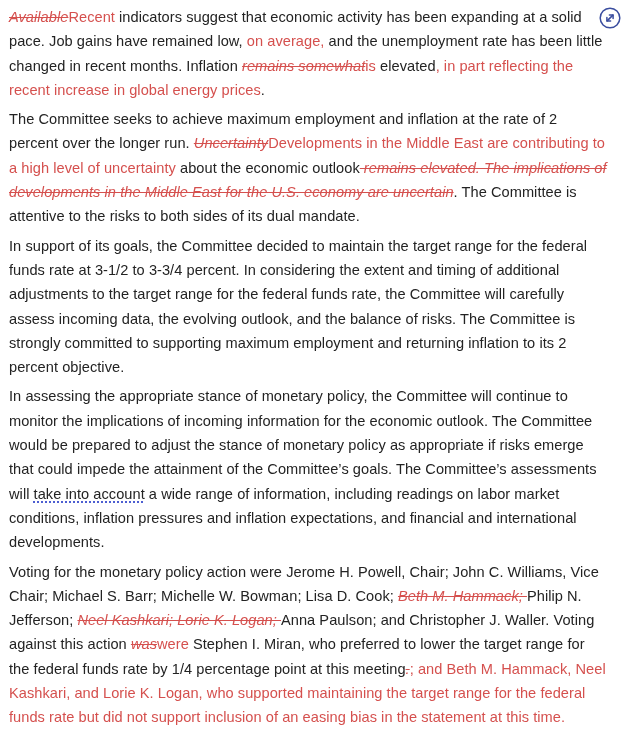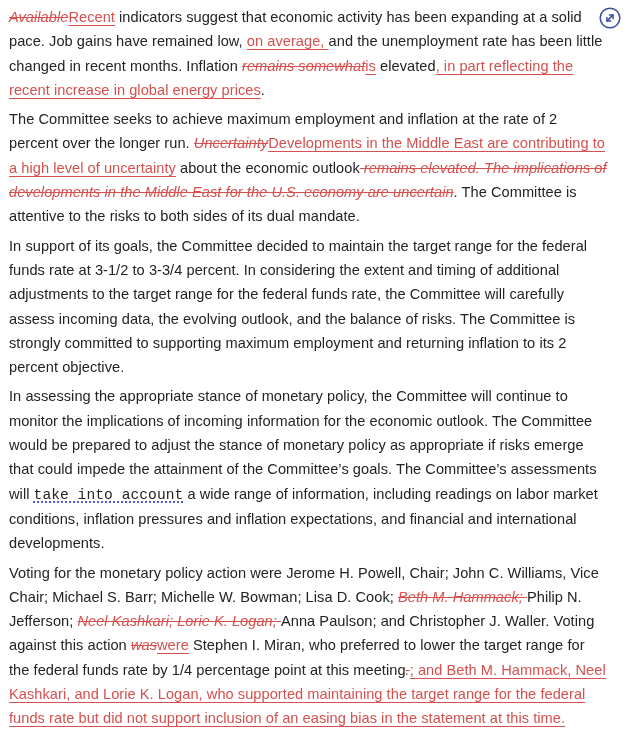--- a/index.html
+++ b/index.html
@@ -31,30 +31,28 @@
     color: var(--text-color, #232323);
   }
   .run-del {
     color: var(--red, #d5504e);
     text-decoration: line-through;
     text-decoration-thickness: 1.2px;
     font-style: italic;
   }
   .run-ins {
     color: var(--red, #d5504e);
-    text-decoration: underline;
     text-decoration-thickness: 1.2px;
     text-underline-offset: 2.5px;
   }
   .run-suggest {
     color: var(--text-color, #232323);
     text-decoration: underline dotted var(--blue, #4d5fd1);
     text-decoration-thickness: 1.5px;
     text-underline-offset: 3px;
-    font-family: Liberation Mono, monospace;
   }
   .expand-btn {
     position: absolute;
     top: 6px;
     right: 5px;
     width: 24px;
     height: 24px;
     border: none;
     padding: 0;
     background: #ffffff;

